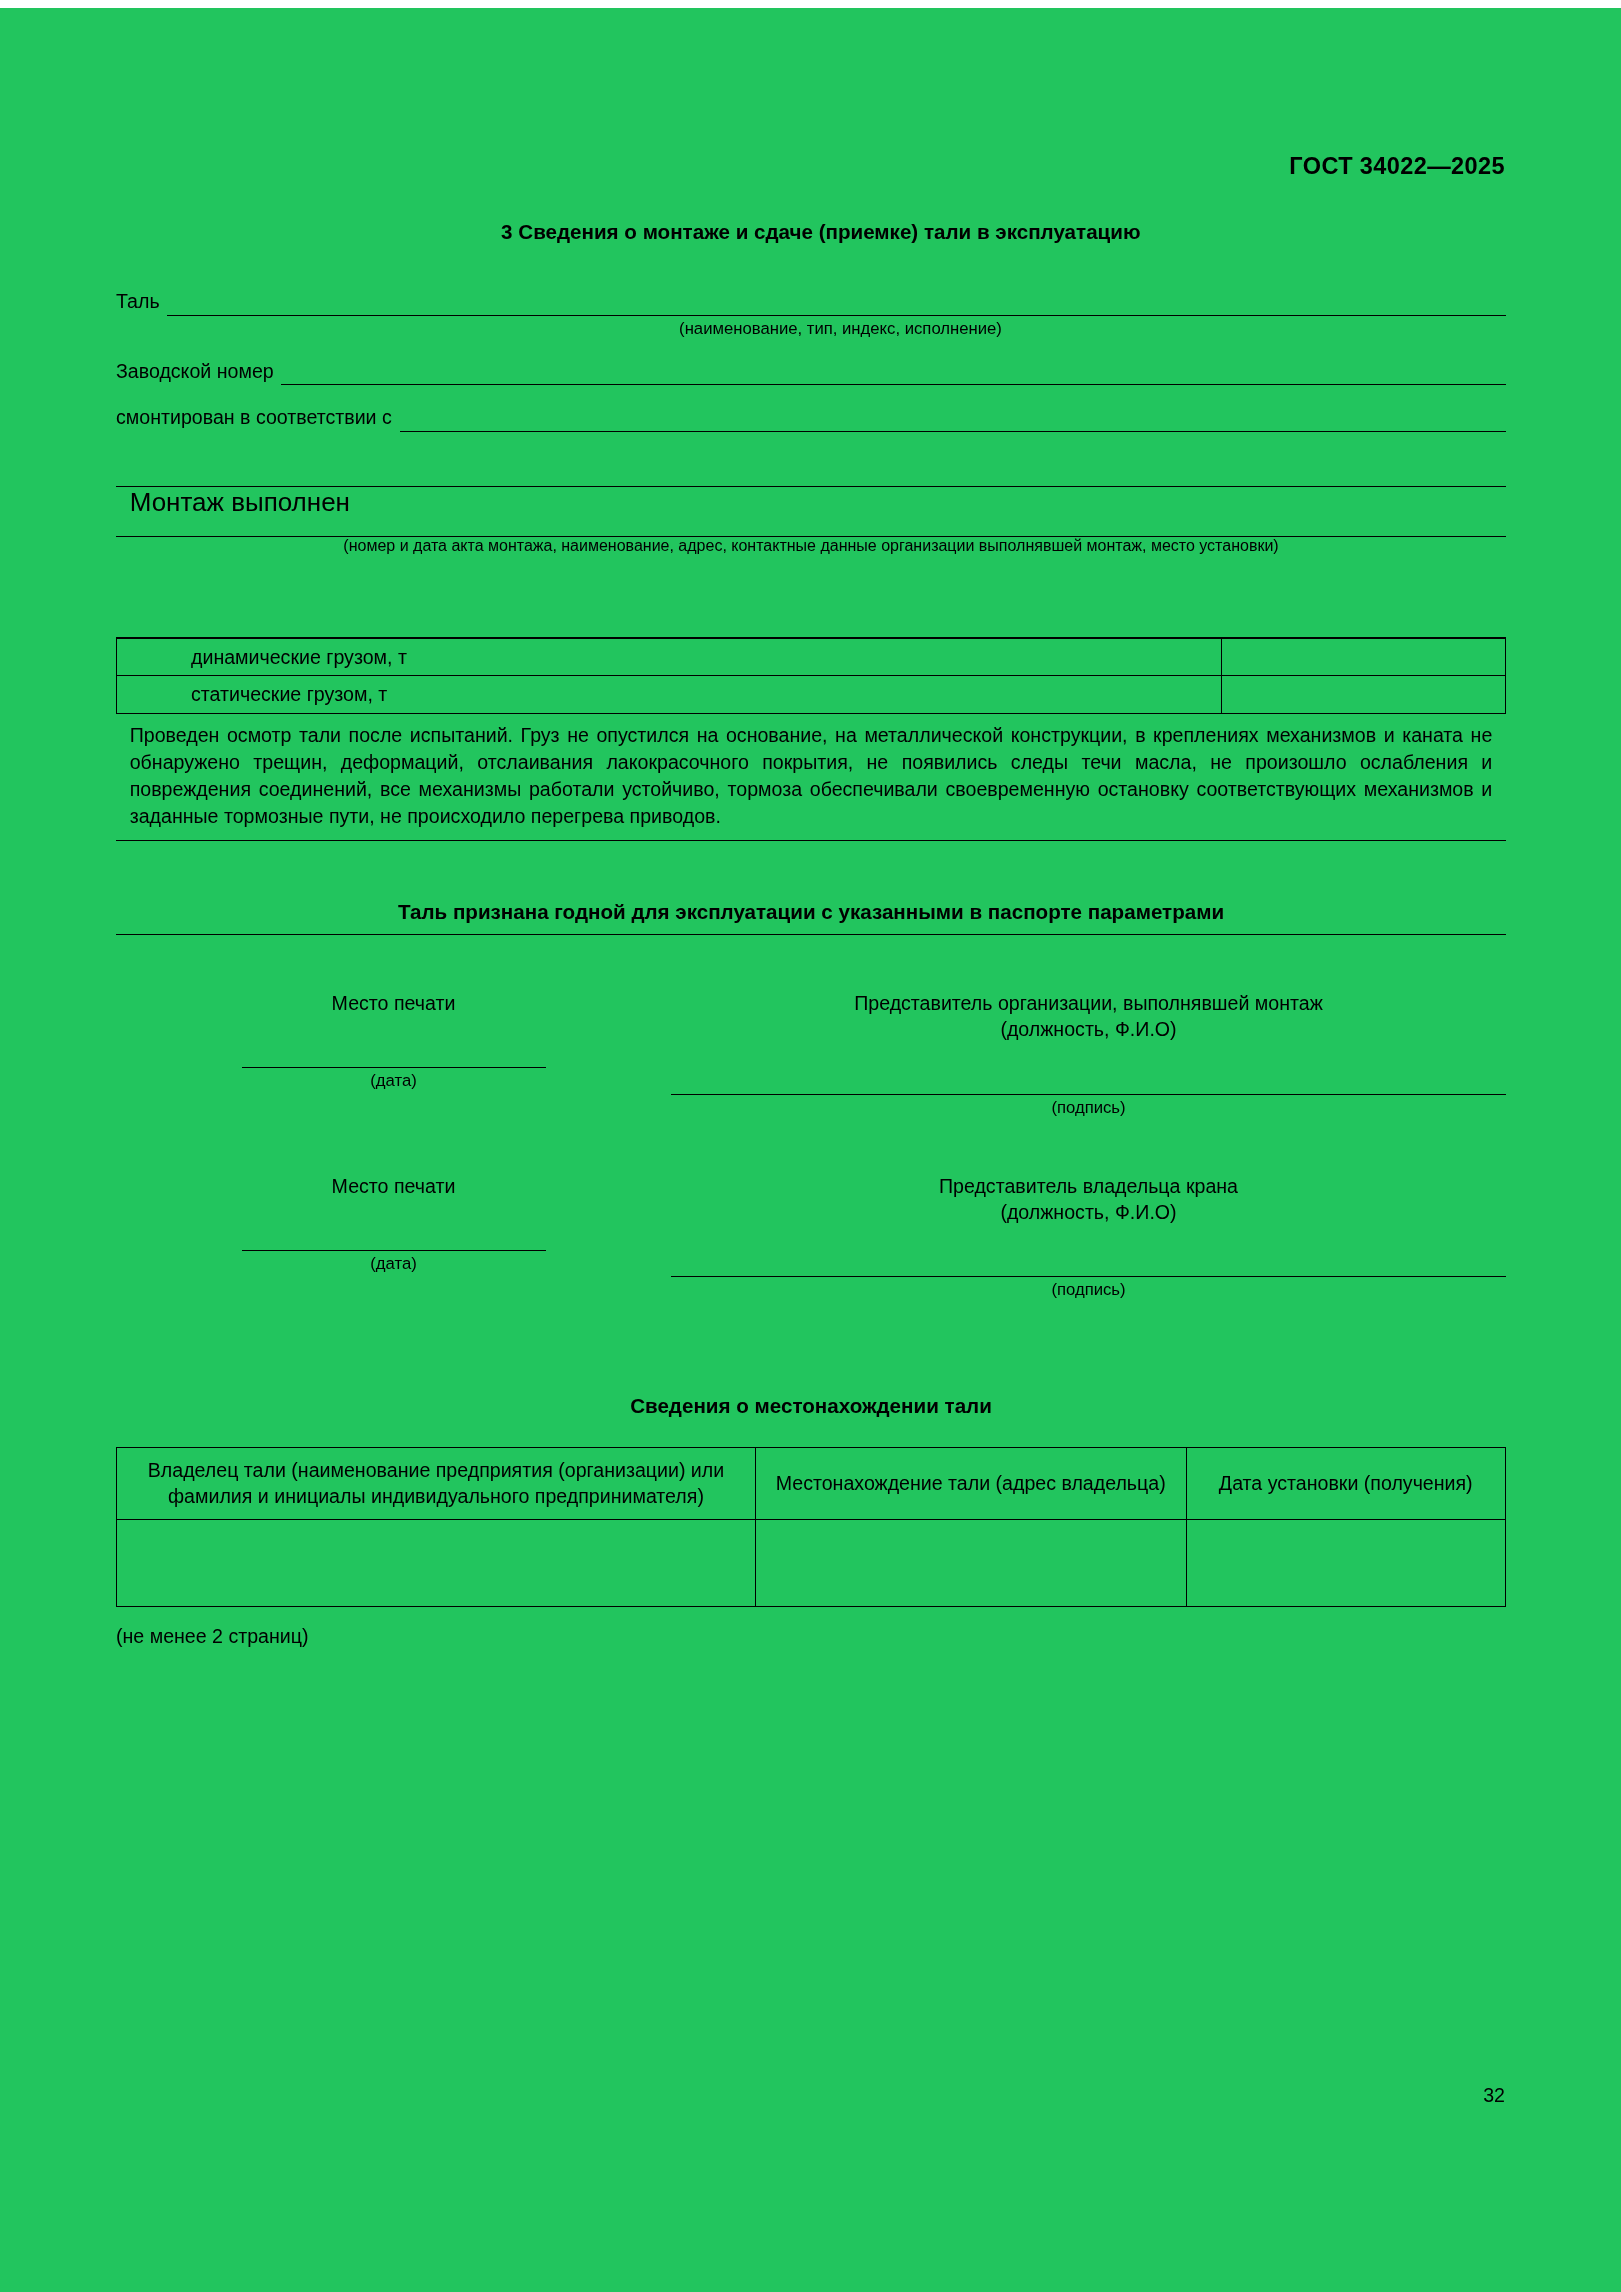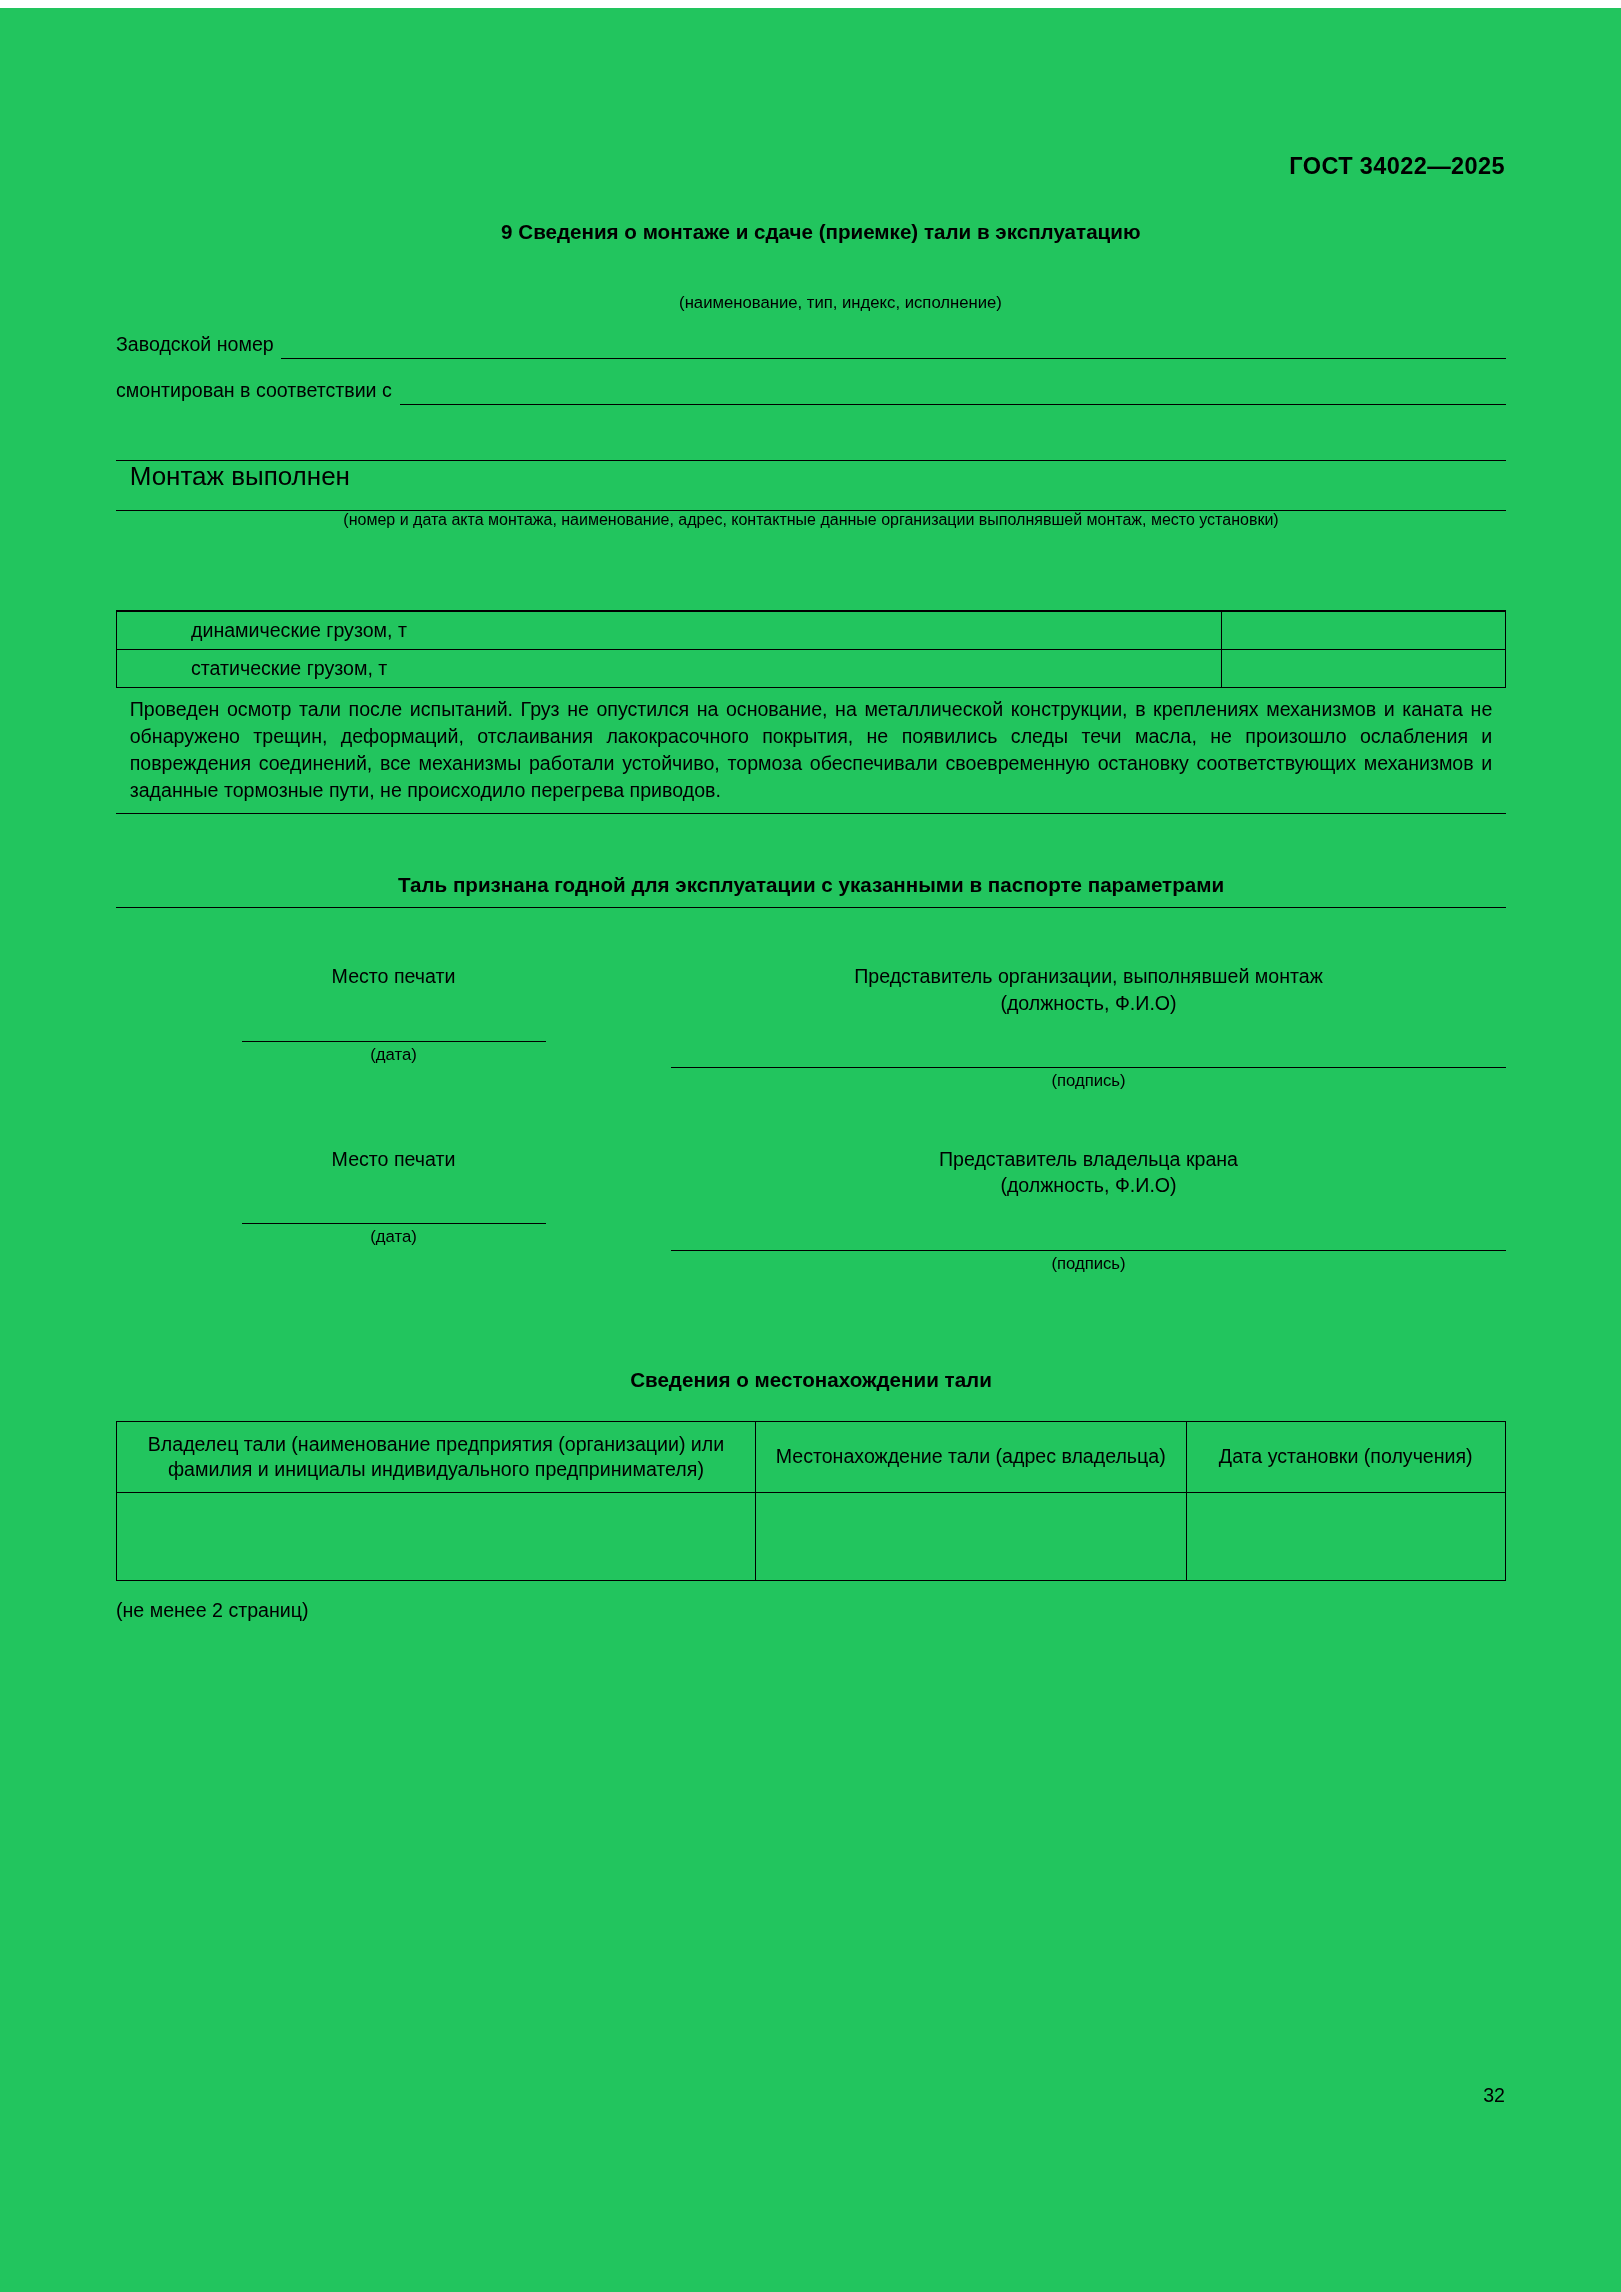--- a/index.html
+++ b/index.html
@@ -176,22 +176,26 @@
 </style>
 </head>
 <body>
 
 <div class="page">
 
   <div class="header">ГОСТ 34022—2025</div>
 
   <div class="content">
 
-    <div class="section-title">9  Сведения о монтаже и сдаче (приемке) тали в эксплуатацию</div>
-
+    <div class="section-title">3  Сведения о монтаже и сдаче (приемке) тали в эксплуатацию</div>
+
+    <div class="row">
+      <span class="label">Таль</span>
+      <span class="line"></span>
+    </div>
     <div class="caption caption-left-offset">(наименование, тип, индекс, исполнение)</div>
 
     <div class="spacer-20"></div>
 
     <div class="row">
       <span class="label">Заводской номер</span>
       <span class="line"></span>
     </div>
 
     <div class="spacer-20"></div>

